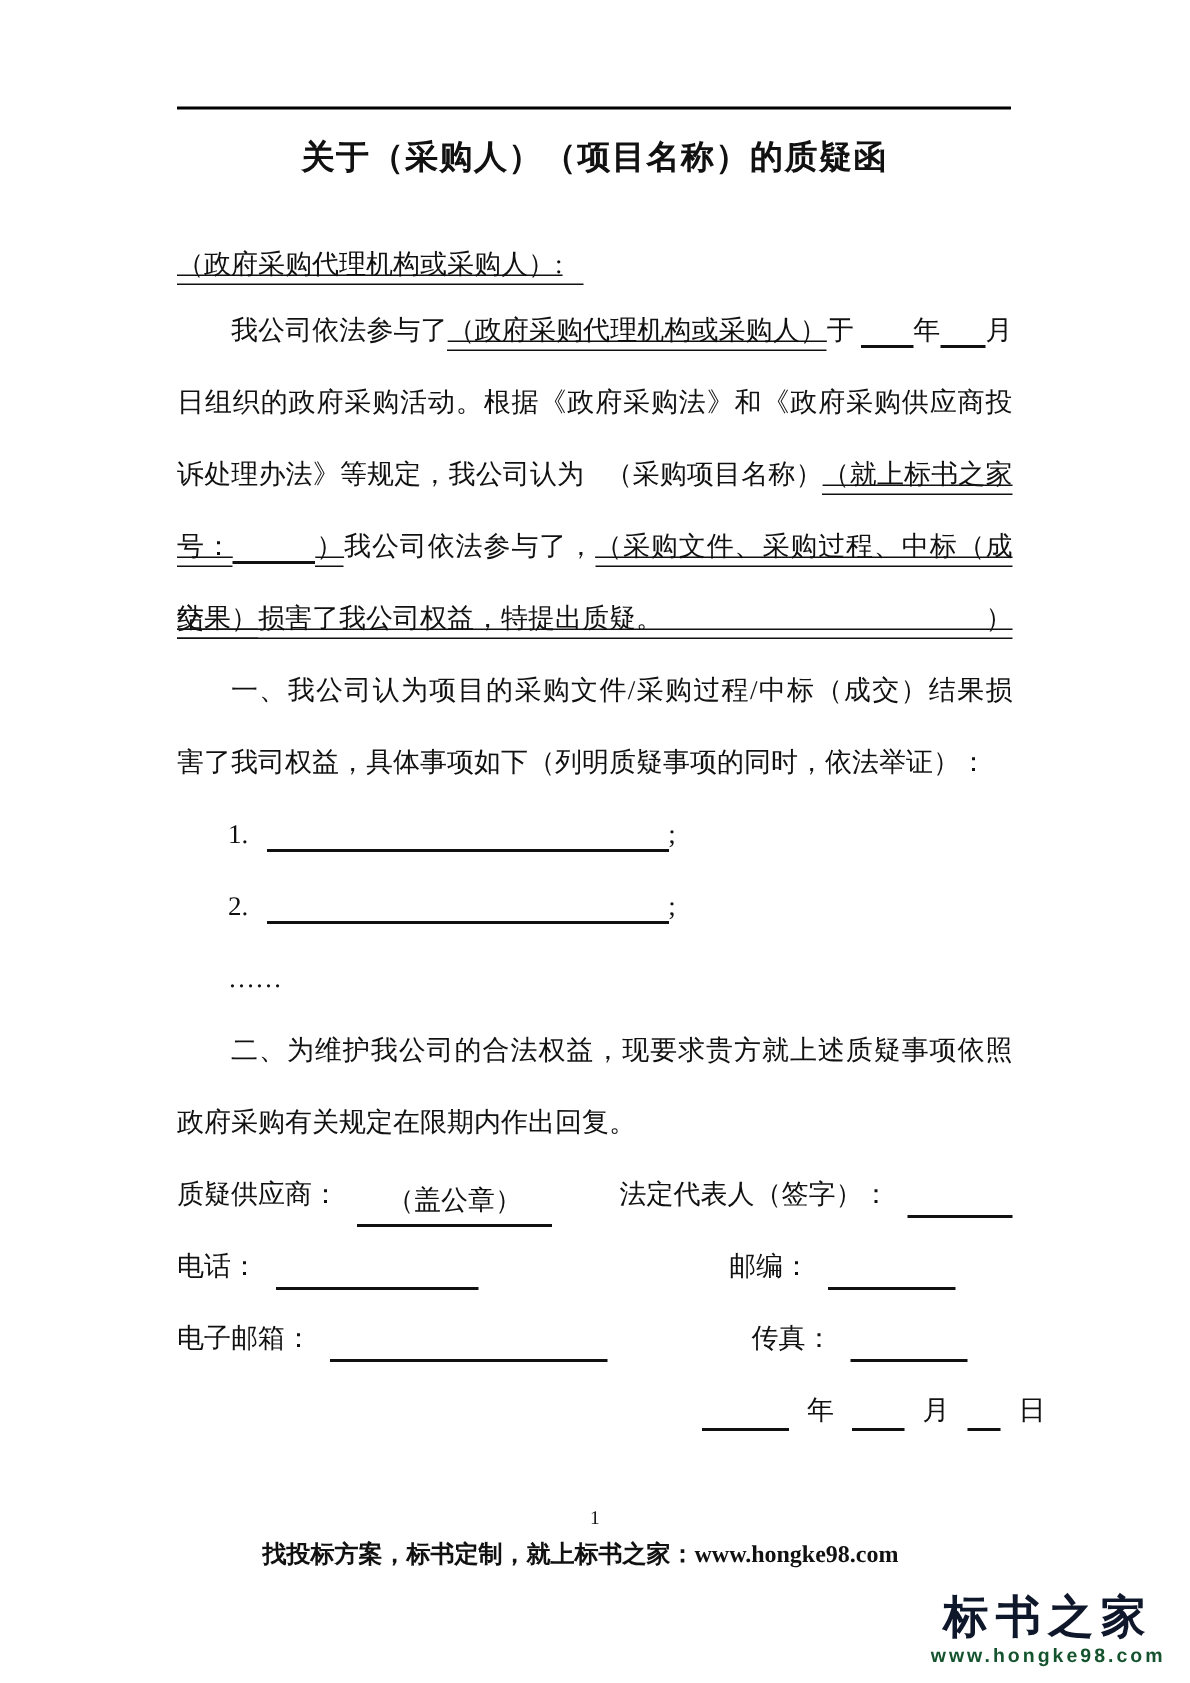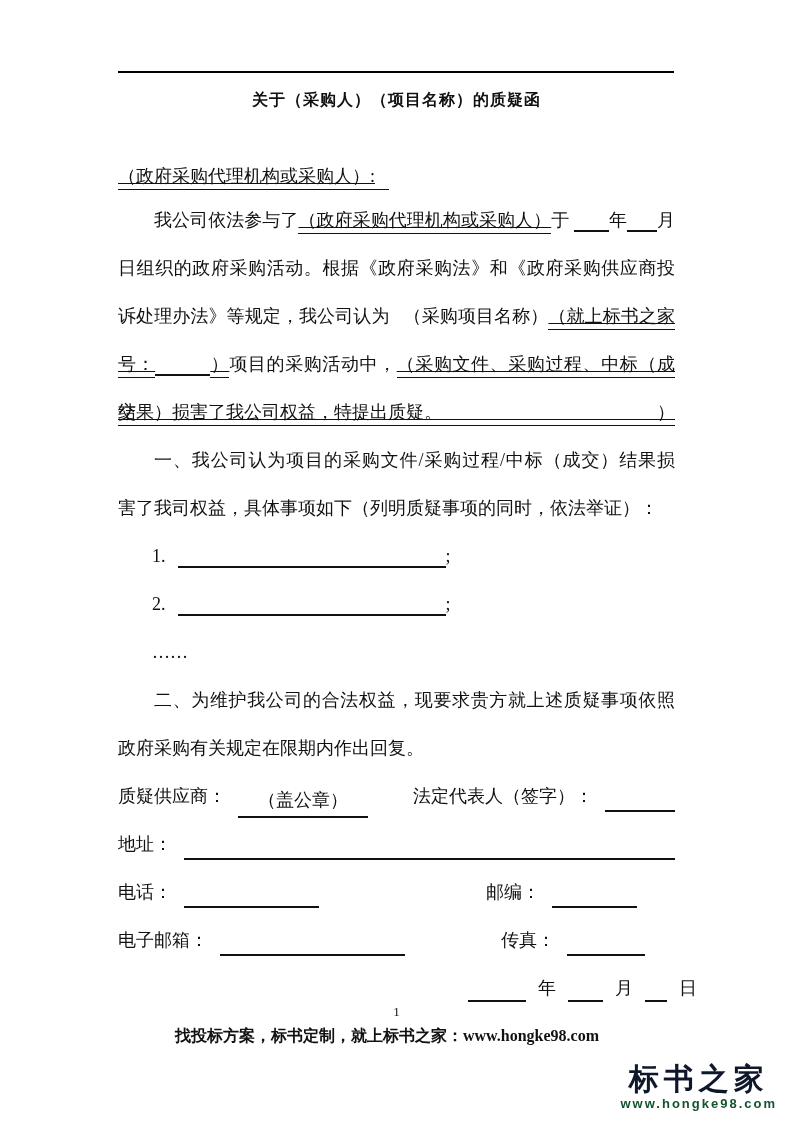--- a/index.html
+++ b/index.html
@@ -2,21 +2,21 @@
 <html><head>
 <meta charset="utf-8">
 <style>
   html,body{margin:0;padding:0;background:#ffffff;}
   .page{
     position:relative;width:793px;height:1122px;background:#ffffff;overflow:hidden;
     font-family:"Liberation Serif","DejaVu Serif",serif;color:#111;
   }
   .header-rule{position:absolute;left:118px;top:71px;width:556px;border-top:2px solid #000;}
   .content{position:absolute;left:118px;top:0;width:557px;}
-  .title{position:absolute;top:90px;width:557px;text-align:center;font-size:16px;font-weight:bold;letter-spacing:1px;}
+  .title{position:absolute;top:90px;width:557px;text-align:center;font-size:22px;font-weight:bold;letter-spacing:1px;}
   .addressee{position:absolute;top:160px;width:557px;height:32px;line-height:32px;font-size:18px;}
   .addressee .u{padding-right:14px;}
   .lines{position:absolute;top:196px;left:0;width:557px;font-size:18px;}
   .line{height:48px;line-height:48px;white-space:nowrap;}
   .j{text-align:justify;text-align-last:justify;white-space:normal;}
   .ind{padding-left:36px;}
   .itemind{padding-left:34px;}
   .u{border-bottom:1.5px solid #111;padding-bottom:3px;text-decoration:underline;}
   .bl{display:inline-block;border-bottom:2px solid #111;vertical-align:-6px;height:0;}
   .w58{width:58px}.w35{width:35px}.w30{width:30px}.w22{width:22px}.w55{width:55px}.w268{width:268px}
@@ -60,21 +60,21 @@
         <span>我公司依法参与了</span><span class="u">（政府采购代理机构或采购人）</span><span>于</span> <span class="bl w35"></span><span>年</span><span class="bl w30"></span><span>月</span>
       </div>
 
       <div class="line j">日组织的政府采购活动。根据《政府采购法》和《政府采购供应商投</div>
 
       <div class="line j">
         <span>诉处理办法》等规定，我公司认为</span><span class="gap14"></span><span>（采购项目名称）</span><span class="u">（就上标书之家</span>
       </div>
 
       <div class="line j">
-        <span class="u">号：</span><span class="bl w55"></span><span class="u">）</span><span>项目的采购活动中，</span><span class="u">（采购文件、采购过程、中标（成交）</span>
+        <span class="u">号：</span><span class="bl w55"></span><span class="u">）</span><span>我公司依法参与了，</span><span class="u">（采购文件、采购过程、中标（成交）</span>
       </div>
 
       <div class="line">
         <span class="u">结果）</span><span>损害了我公司权益，特提出质疑。</span>
       </div>
 
       <div class="line j ind">一、我公司认为项目的采购文件/采购过程/中标（成交）结果损</div>
       <div class="line">害了我司权益，具体事项如下（列明质疑事项的同时，依法举证）：</div>
 
       <div class="line itemind">
@@ -91,24 +91,20 @@
       <div class="line">政府采购有关规定在限期内作出回复。</div>
 
       <div class="frow">
         <span>质疑供应商：</span>
         <span class="seal">（盖公章）</span>
         <span class="fill"></span>
         <span>法定代表人（签字）：</span>
         <span class="fbl bw70"></span>
       </div>
 
-      <div class="frow">
-        <span>地址：</span>
-        <span class="fbl fill"></span>
-      </div>
 
       <div class="frow">
         <span>电话：</span>
         <span class="fbl bw135"></span>
         <span class="sp143"></span>
         <span>邮编：</span>
         <span class="fbl bw85"></span>
       </div>
 
       <div class="frow">

